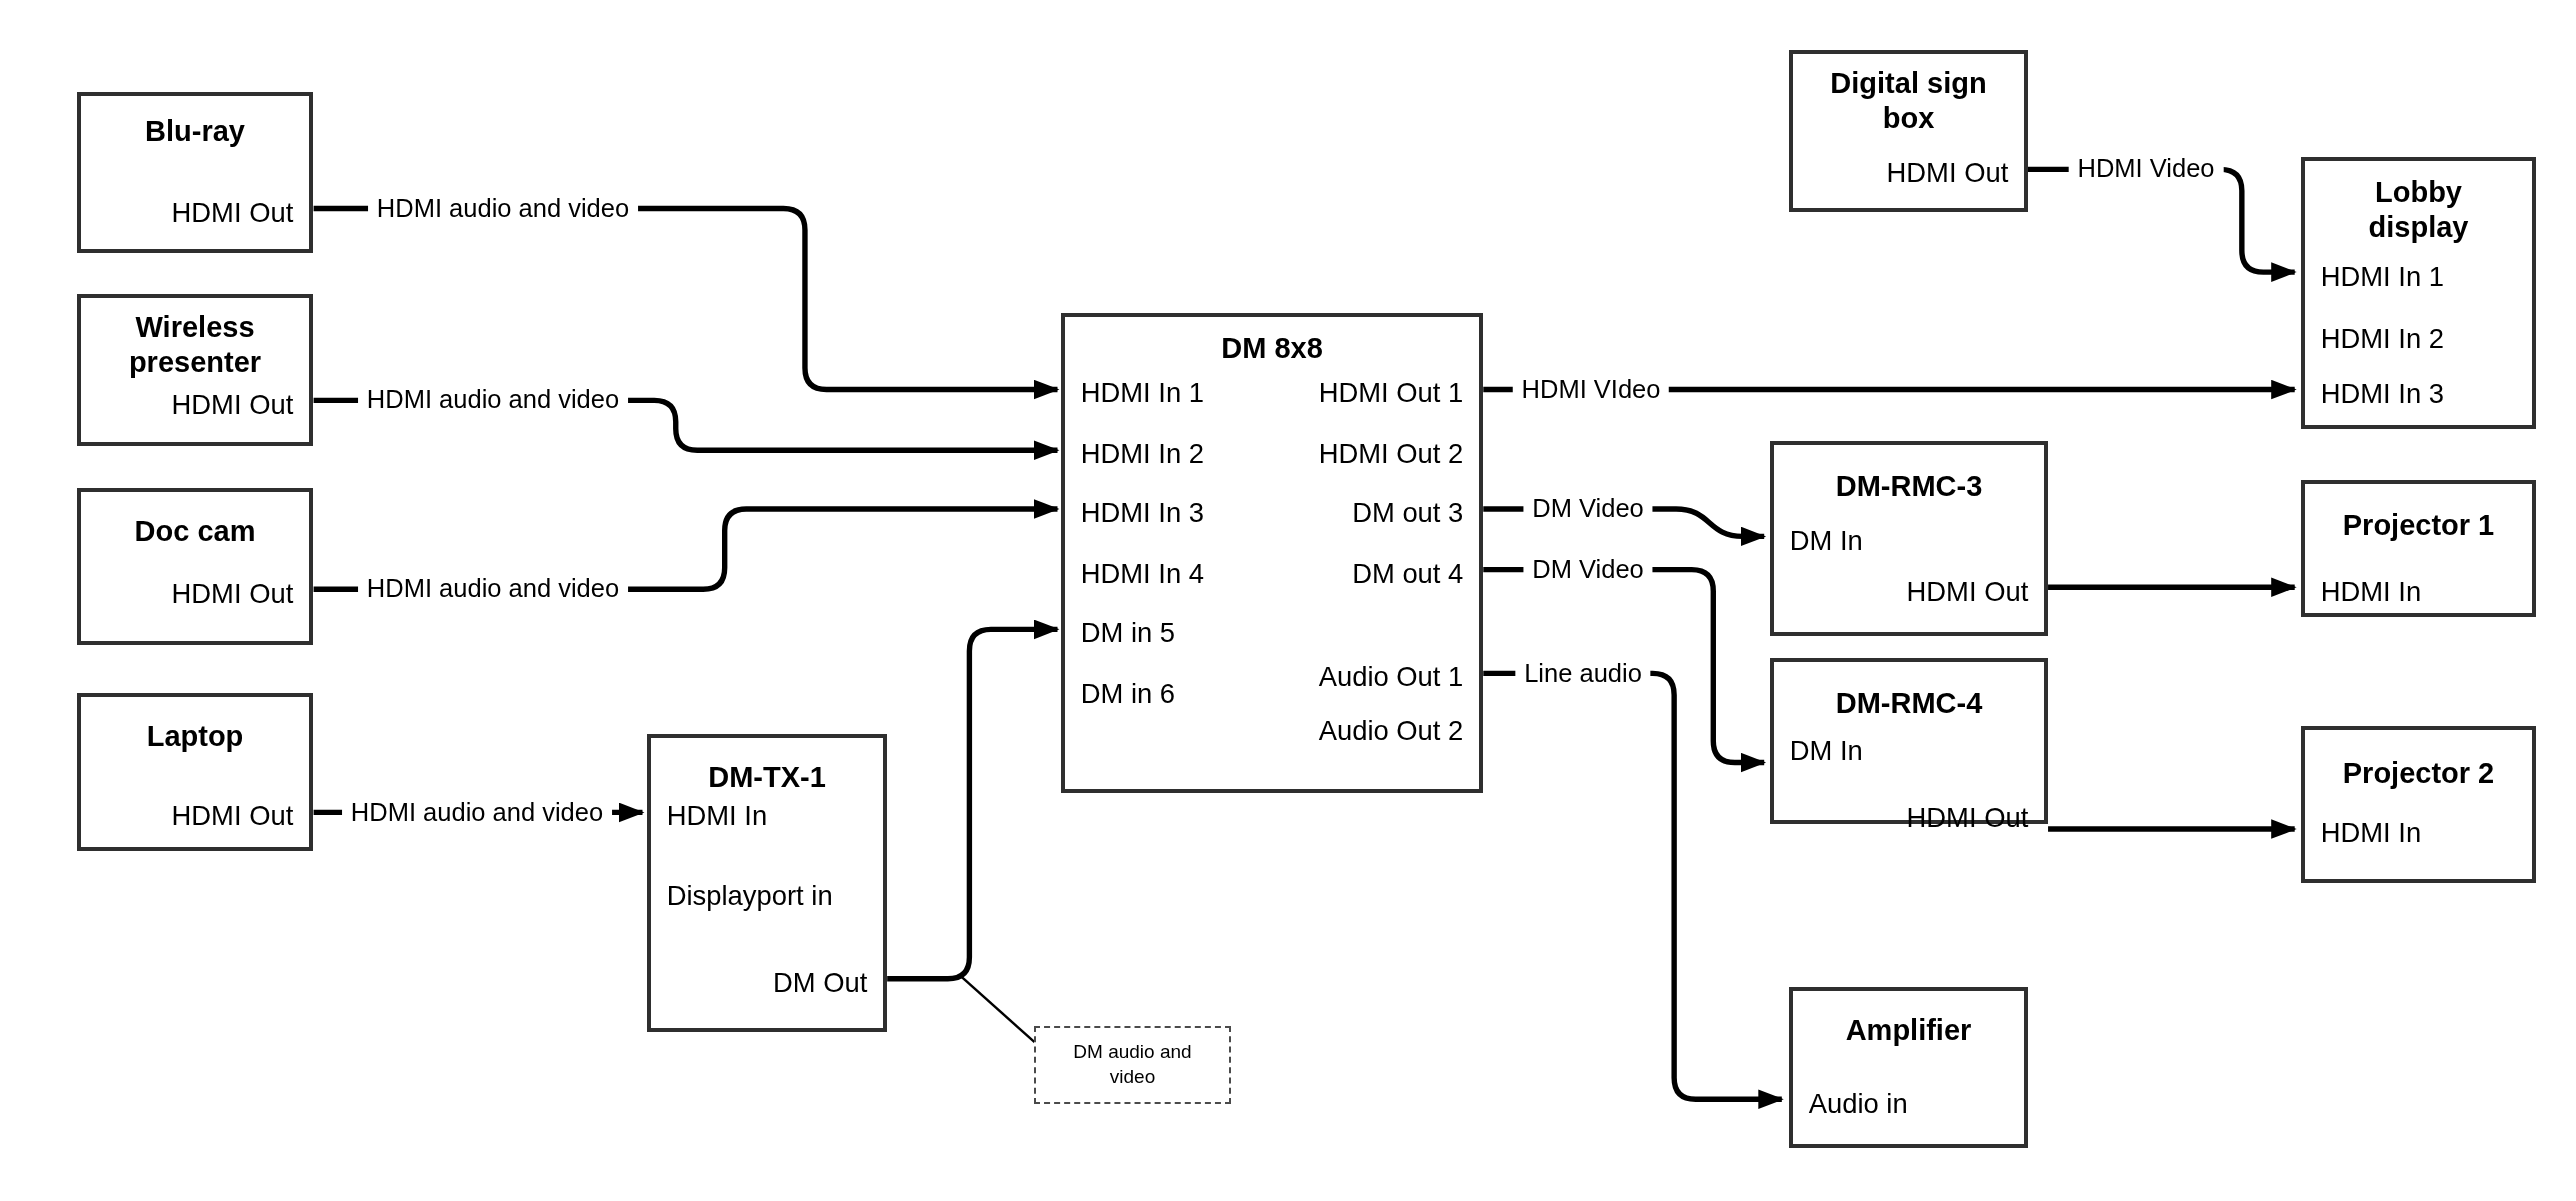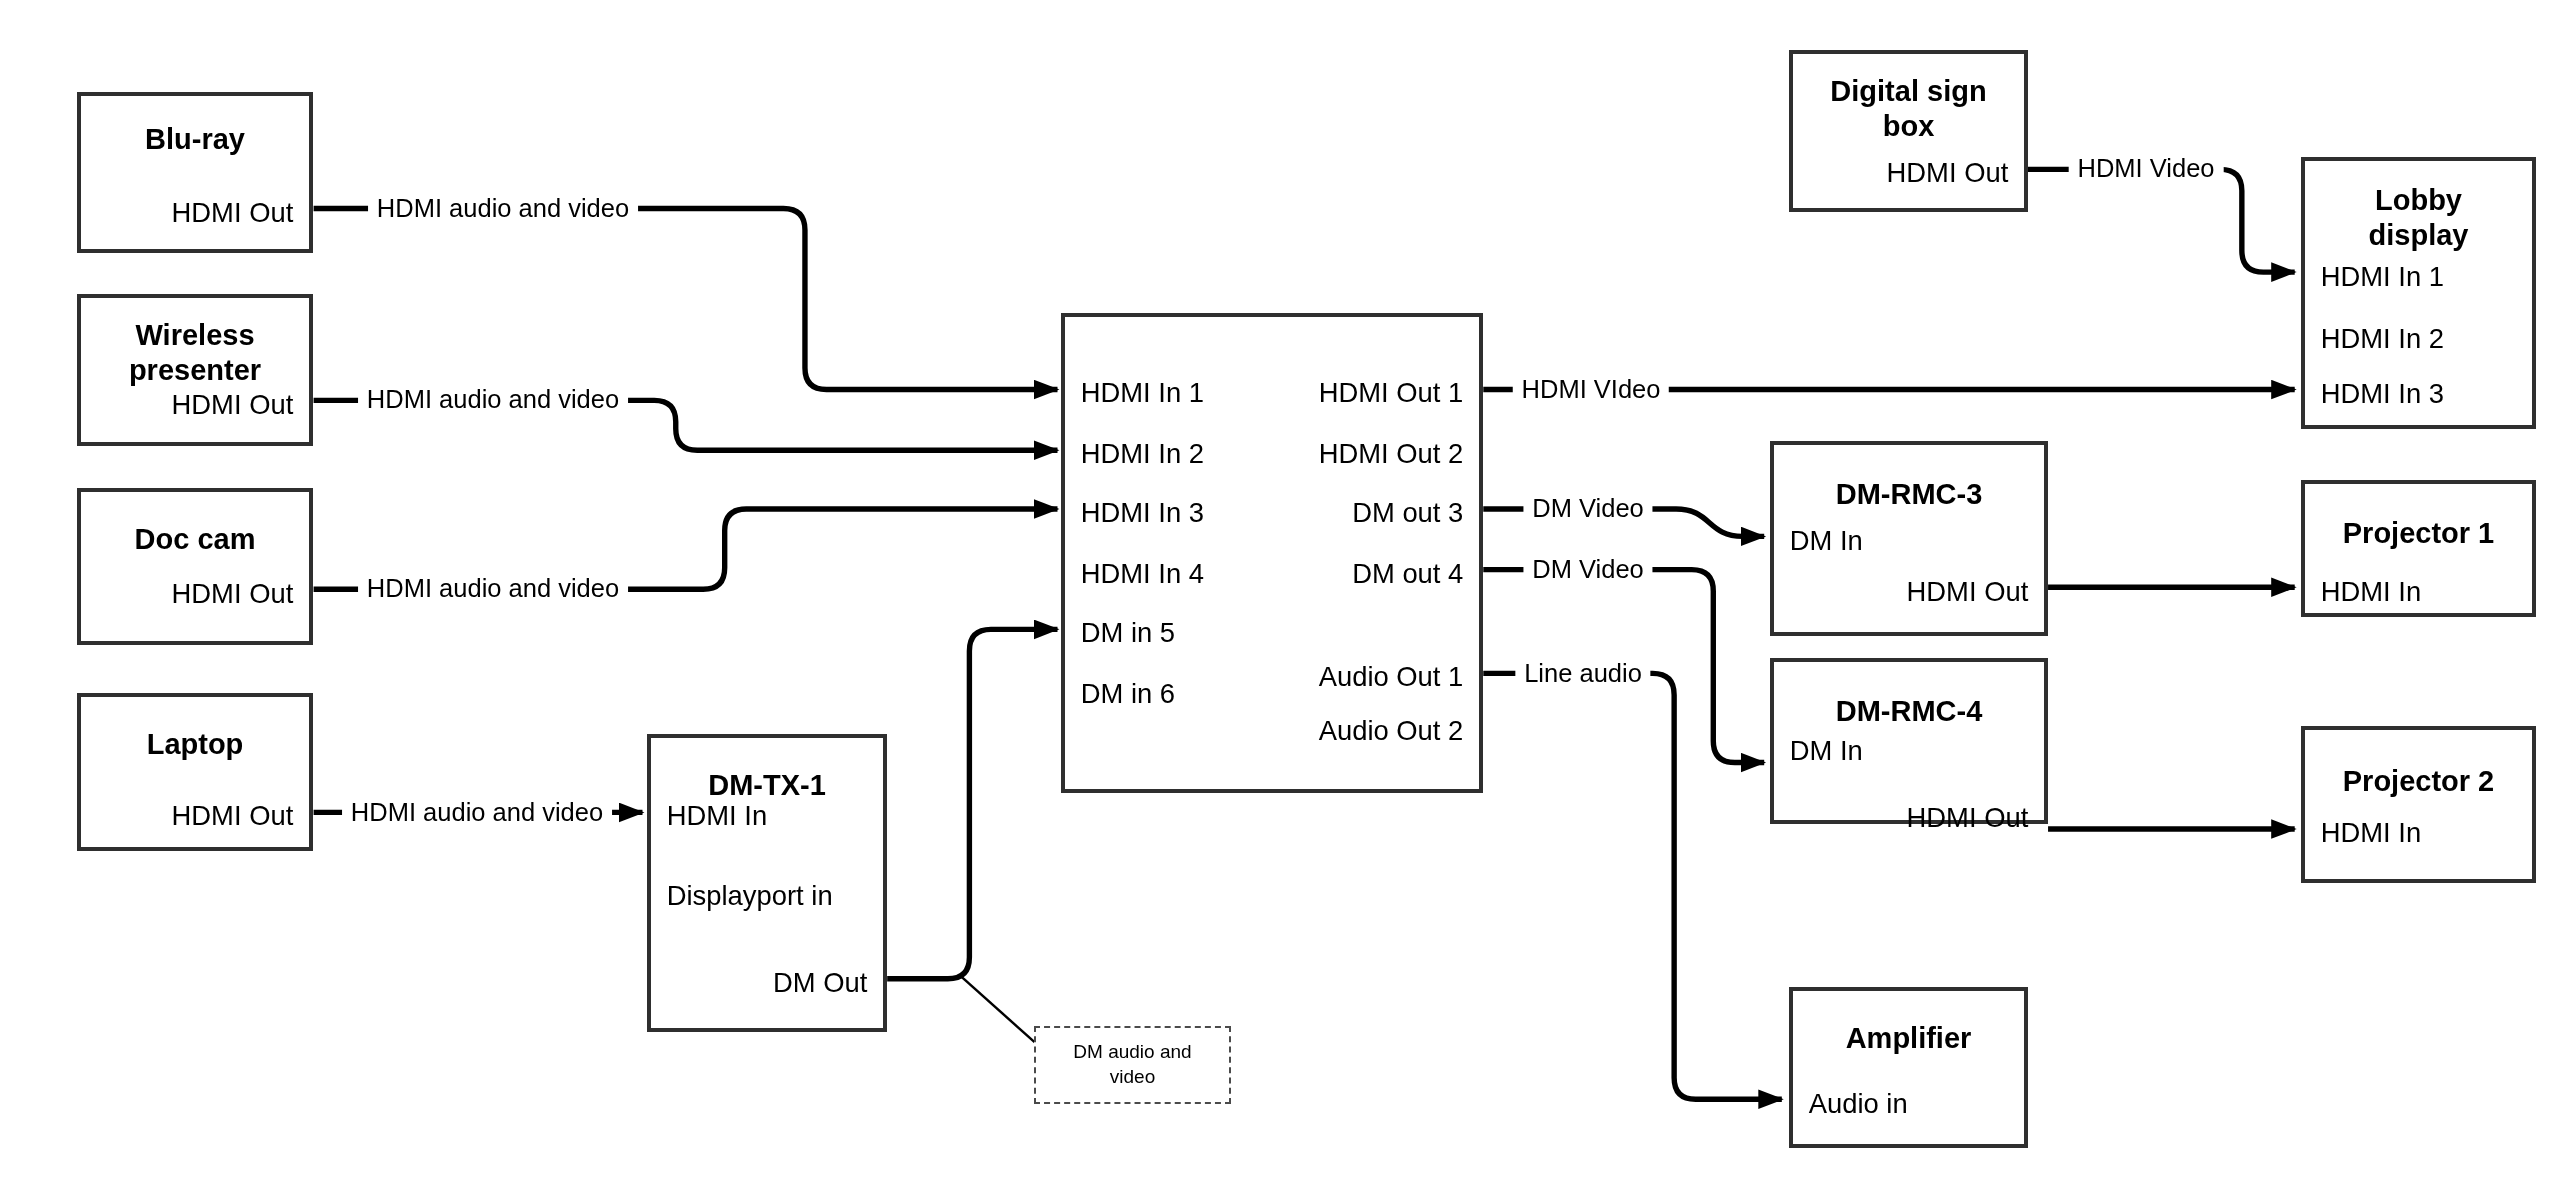--- a/index.html
+++ b/index.html
@@ -7,21 +7,21 @@
     position:relative;width:2576px;height:1201px;background:#ffffff;
     font-family:"Liberation Sans",sans-serif;color:#000;overflow:hidden;
   }
   svg.wires{position:absolute;left:0;top:0;}
   .dev{
     position:absolute;border:4.9px solid #2f2f2f;background:#ffffff;
     box-sizing:border-box;
   }
   .title{
     position:absolute;left:0;right:0;text-align:center;font-weight:700;
-    font-size:29px;line-height:1.22;white-space:pre-line;margin-top:8px;
+    font-size:29px;line-height:1.22;white-space:pre-line;
   }
   .port{
     position:absolute;font-size:27.4px;transform:translateY(-50%);
     white-space:nowrap;line-height:1;
   }
   .port.l{left:15.7px;text-align:right;}
   .port.r{right:15.7px;}
   .clabel{
     position:absolute;transform:translate(-50%,-50%);font-size:25.5px;
     background:#ffffff;padding:0 8.8px;white-space:nowrap;line-height:1.15;
@@ -82,20 +82,21 @@
   </div>
 
   <div class="dev" style="left:647px;top:734px;width:240px;height:298px">
     <div class="title" style="top:21.5px">DM-TX-1</div>
     <div class="port l" style="top:78px">HDMI In</div>
     <div class="port l" style="top:158px">Displayport in</div>
     <div class="port r" style="top:245px">DM Out</div>
   </div>
 
   <div class="dev" style="left:1061px;top:313px;width:422px;height:480px">
+    <div class="title" style="top:13.7px">DM 8x8</div>
     <div class="port l" style="top:76px">HDMI In 1</div>
     <div class="port l" style="top:137px">HDMI In 2</div>
     <div class="port l" style="top:196px">HDMI In 3</div>
     <div class="port l" style="top:257px">HDMI In 4</div>
     <div class="port l" style="top:316px">DM in 5</div>
     <div class="port l" style="top:377px">DM in 6</div>
     <div class="port r" style="top:76px">HDMI Out 1</div>
     <div class="port r" style="top:137px">HDMI Out 2</div>
     <div class="port r" style="top:196px">DM out 3</div>
     <div class="port r" style="top:257px">DM out 4</div>

